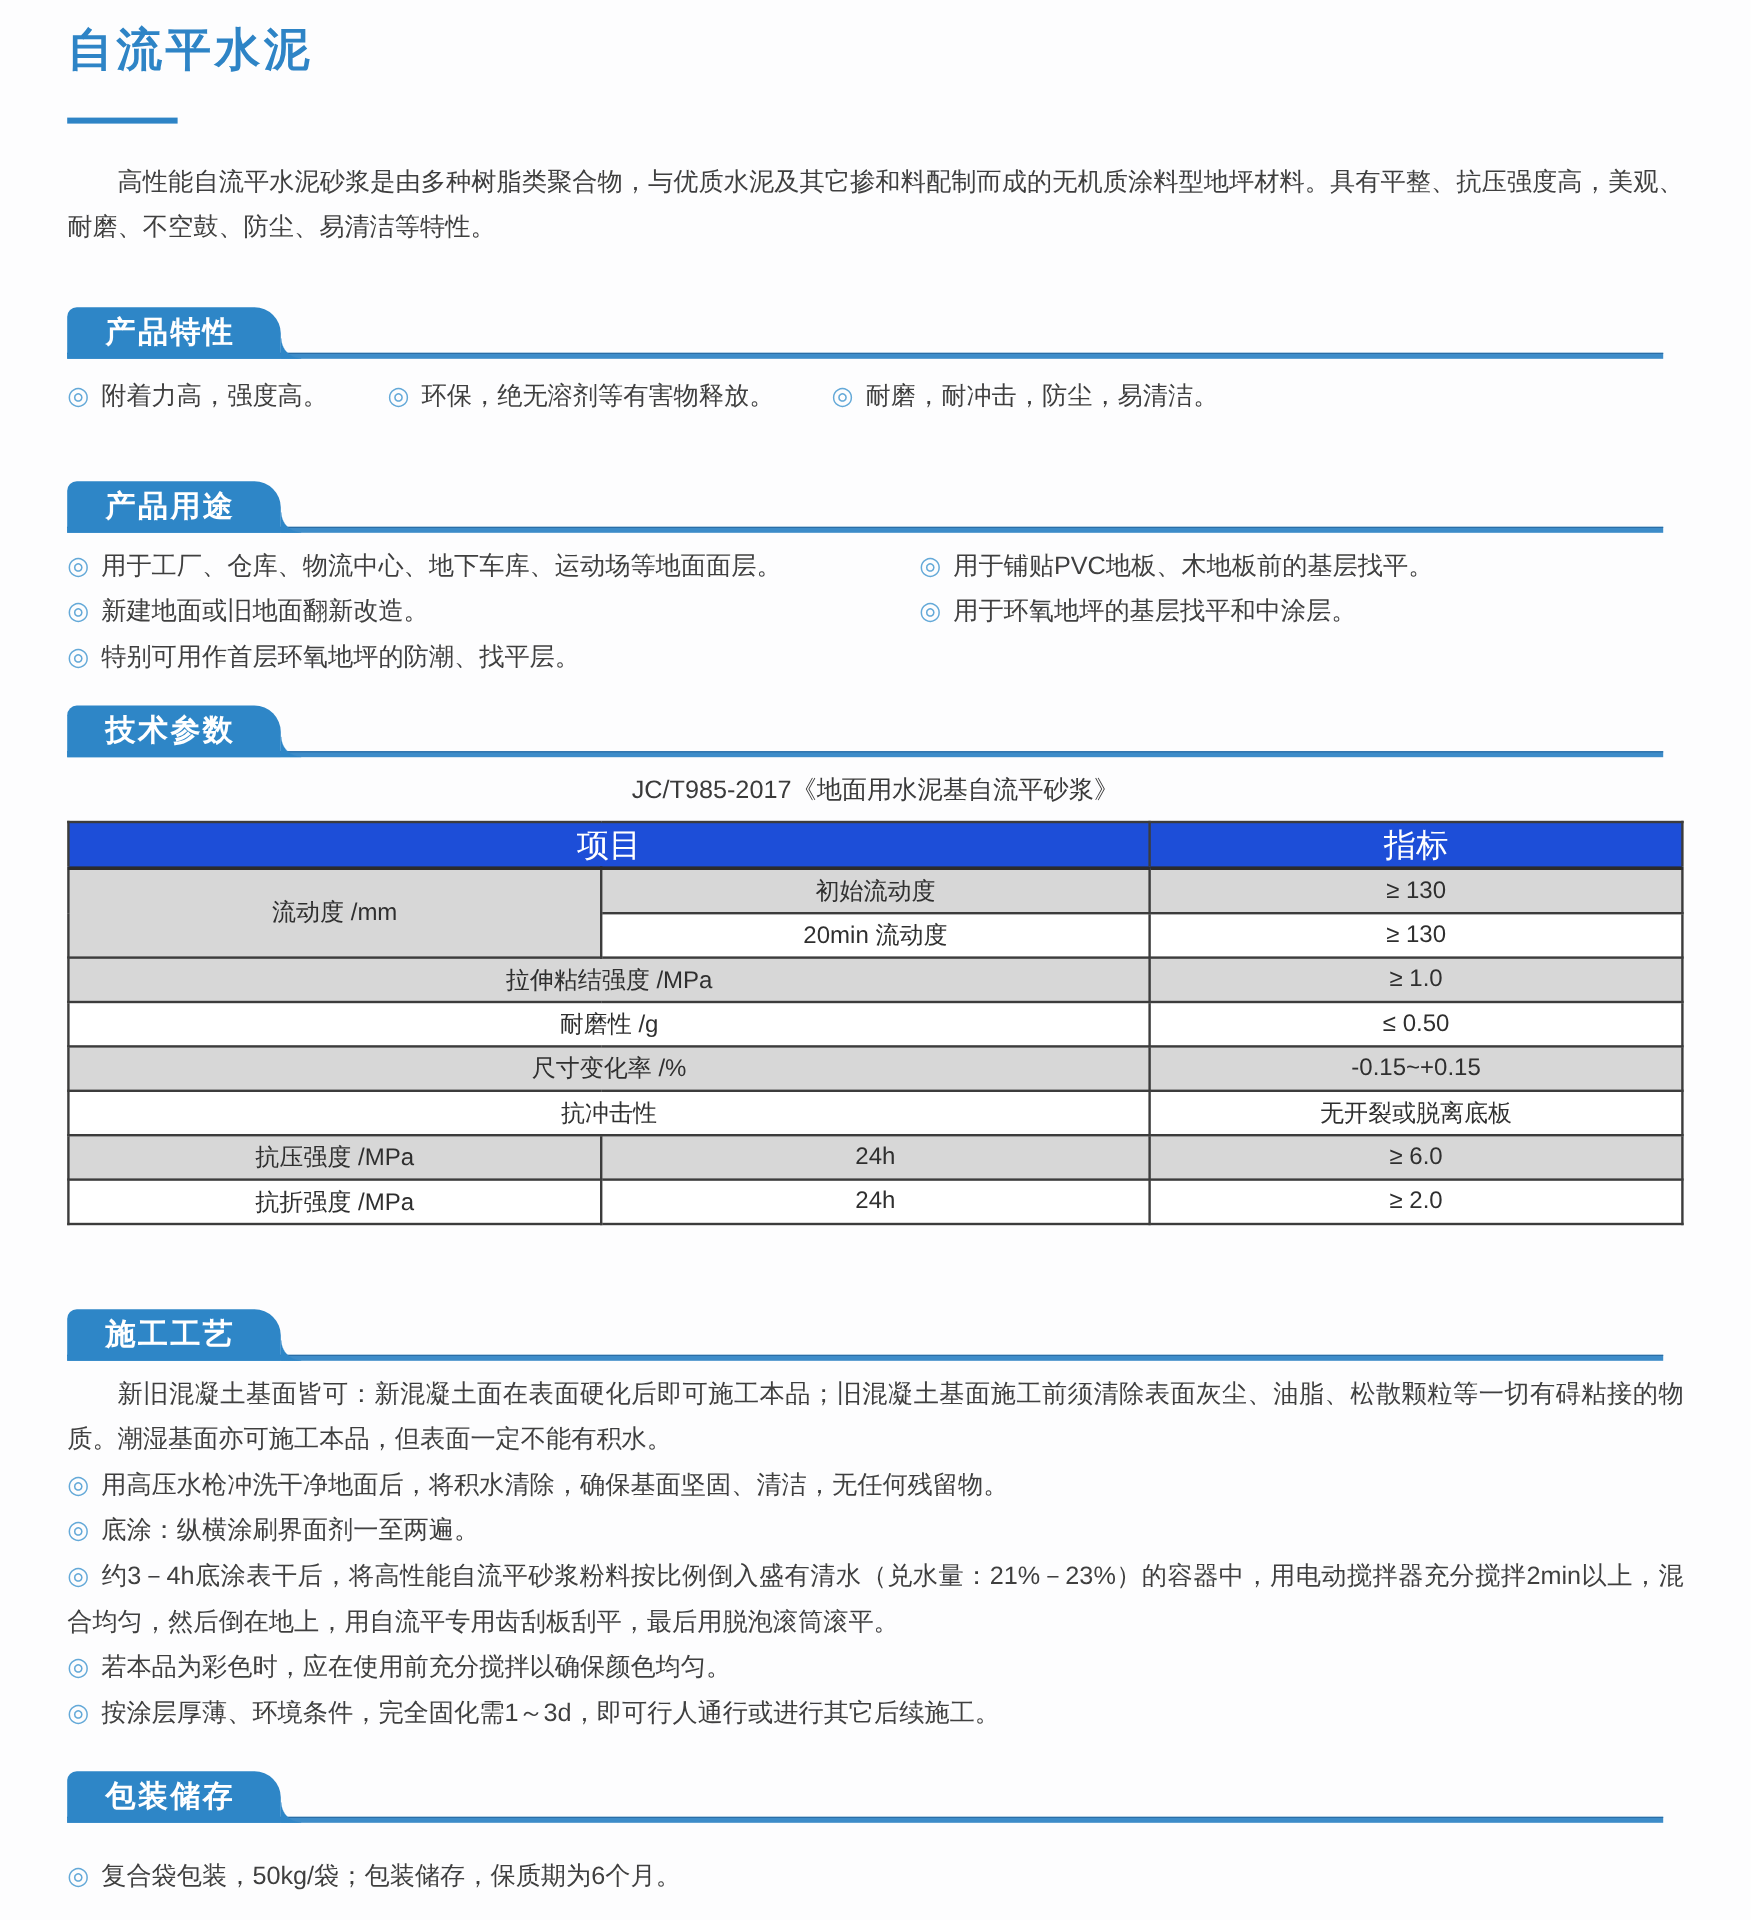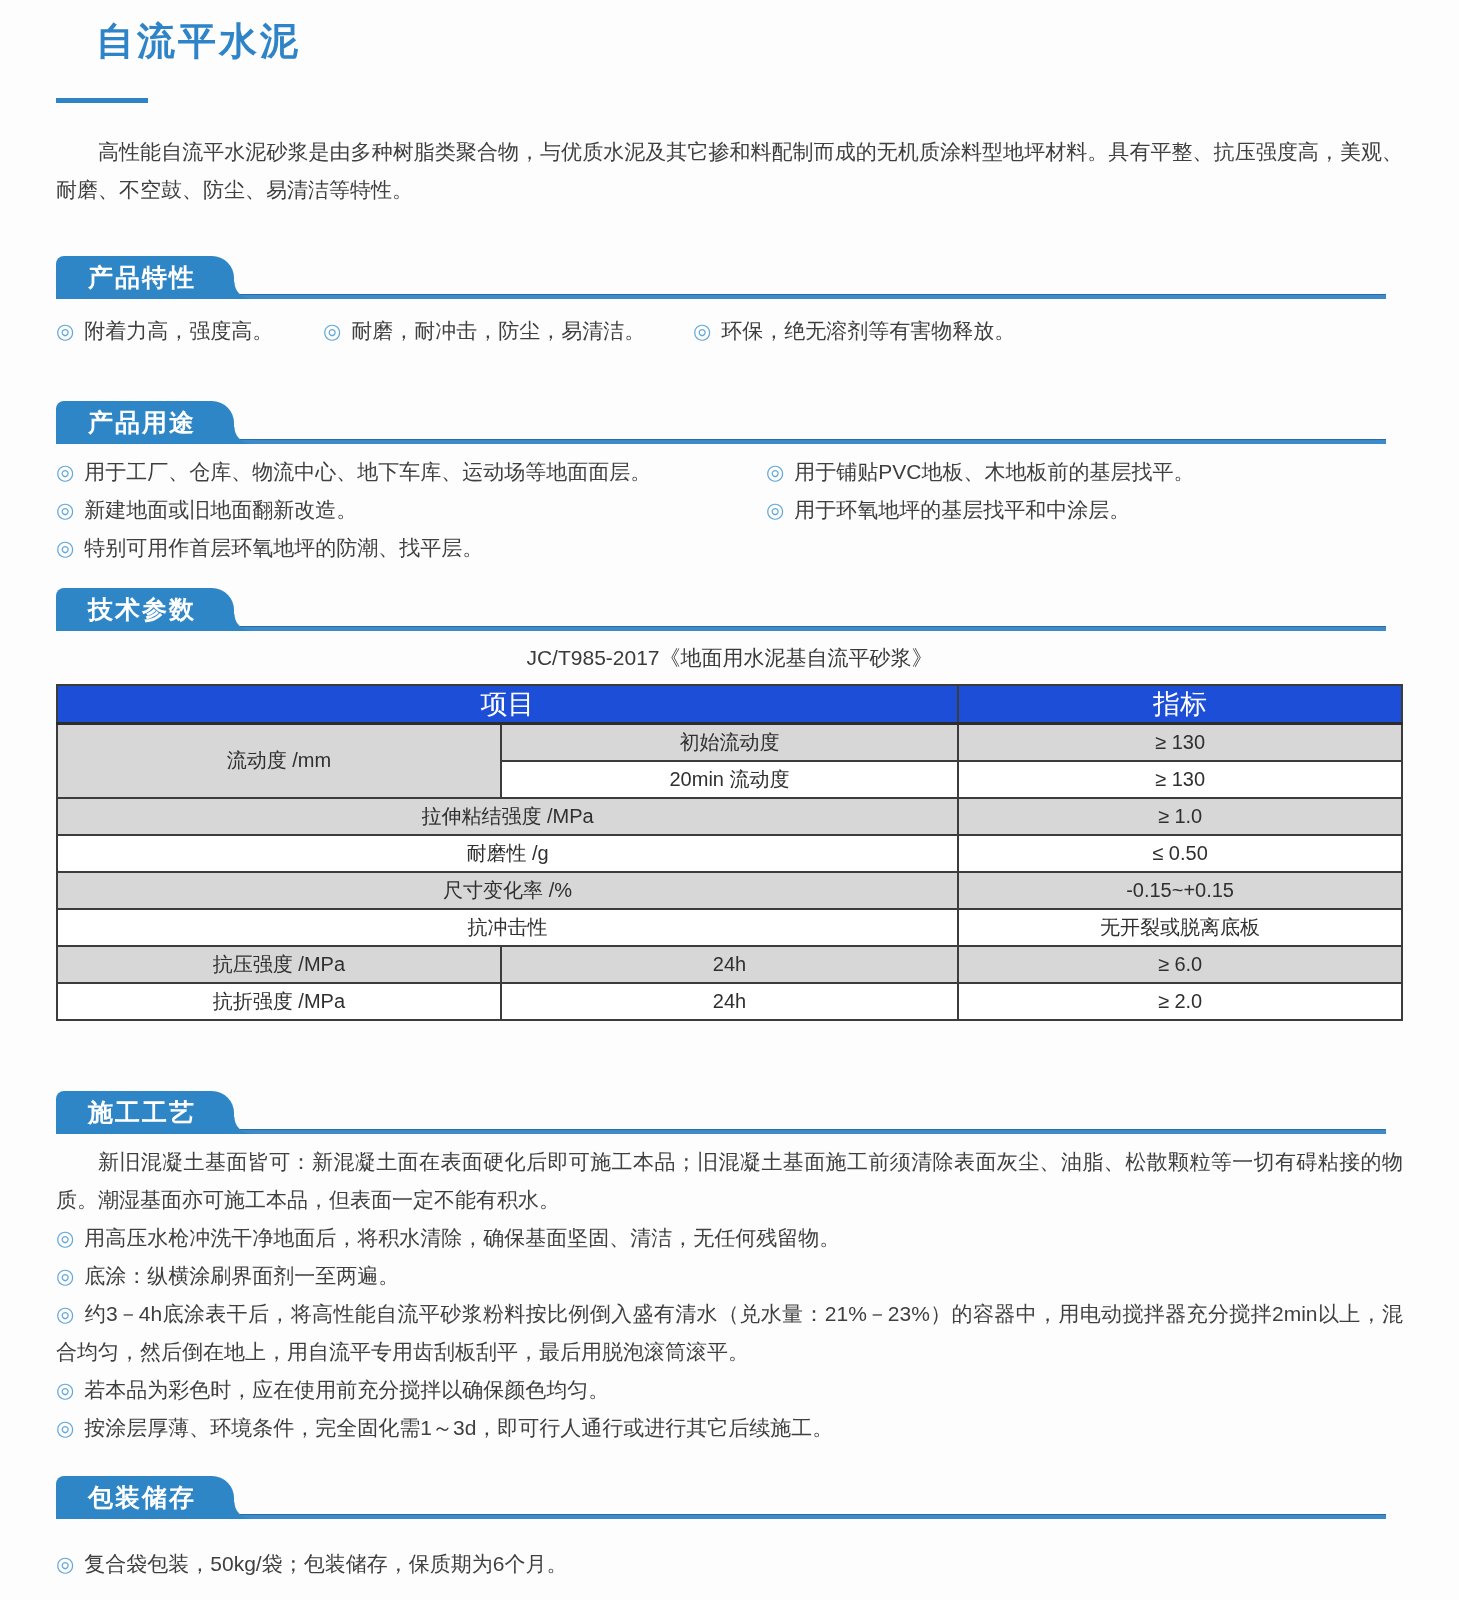--- a/index.html
+++ b/index.html
@@ -8,21 +8,21 @@
     position:relative;
     width:1459px; height:1600px;
     background:#fdfdfe;
     font-family:"Liberation Sans","DejaVu Sans",sans-serif;
     color:#3f3f3f;
     padding:16px 56px 0 56px;
     overflow:hidden;
   }
   
   .doc-title {
-    font-size:38px; font-weight:bold; color:#2e84c6; letter-spacing:3px;margin-left:40px;
+    font-size:38px; font-weight:bold; color:#2e84c6; letter-spacing:3px;
   }
   .title-underline {
     width:92px; height:5px; background:#2e84c6; margin-top:31px;
   }
   
   .para {
     font-size:21px; line-height:38px; text-indent:2em; text-align:justify;
     color:#3f3f3f; margin-top:30px;
   }
   
@@ -93,22 +93,22 @@
   <div class="title-underline"></div>
 
   <div class="para">高性能自流平水泥砂浆是由多种树脂类聚合物，与优质水泥及其它掺和料配制而成的无机质涂料型地坪材料。具有平整、抗压强度高，美观、耐磨、不空鼓、防尘、易清洁等特性。</div>
 
   <div class="sec-header mt-features">
     <div class="sec-rule"></div>
     <div class="sec-tab">产品特性</div>
   </div>
   <div class="features-list">
     <div class="li"><span class="bullet">◎</span><span>附着力高，强度高。</span></div>
+    <div class="li"><span class="bullet">◎</span><span>环保，绝无溶剂等有害物释放。</span></div>
     <div class="li"><span class="bullet">◎</span><span>耐磨，耐冲击，防尘，易清洁。</span></div>
-    <div class="li"><span class="bullet">◎</span><span>环保，绝无溶剂等有害物释放。</span></div>
   </div>
 
   <div class="sec-header mt-uses">
     <div class="sec-rule"></div>
     <div class="sec-tab">产品用途</div>
   </div>
   <div class="uses-grid">
     <div class="uses-col-left">
       <div class="li"><span class="bullet">◎</span><span>用于工厂、仓库、物流中心、地下车库、运动场等地面面层。</span></div>
       <div class="li"><span class="bullet">◎</span><span>新建地面或旧地面翻新改造。</span></div>

